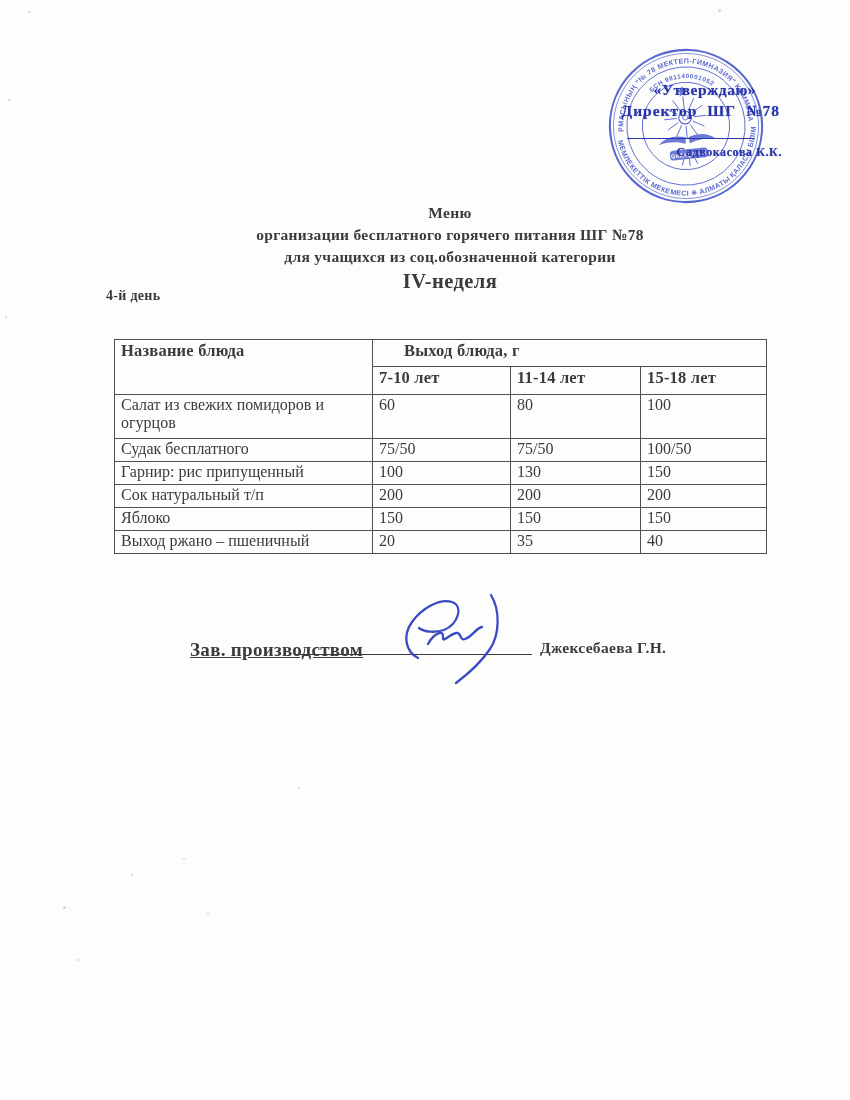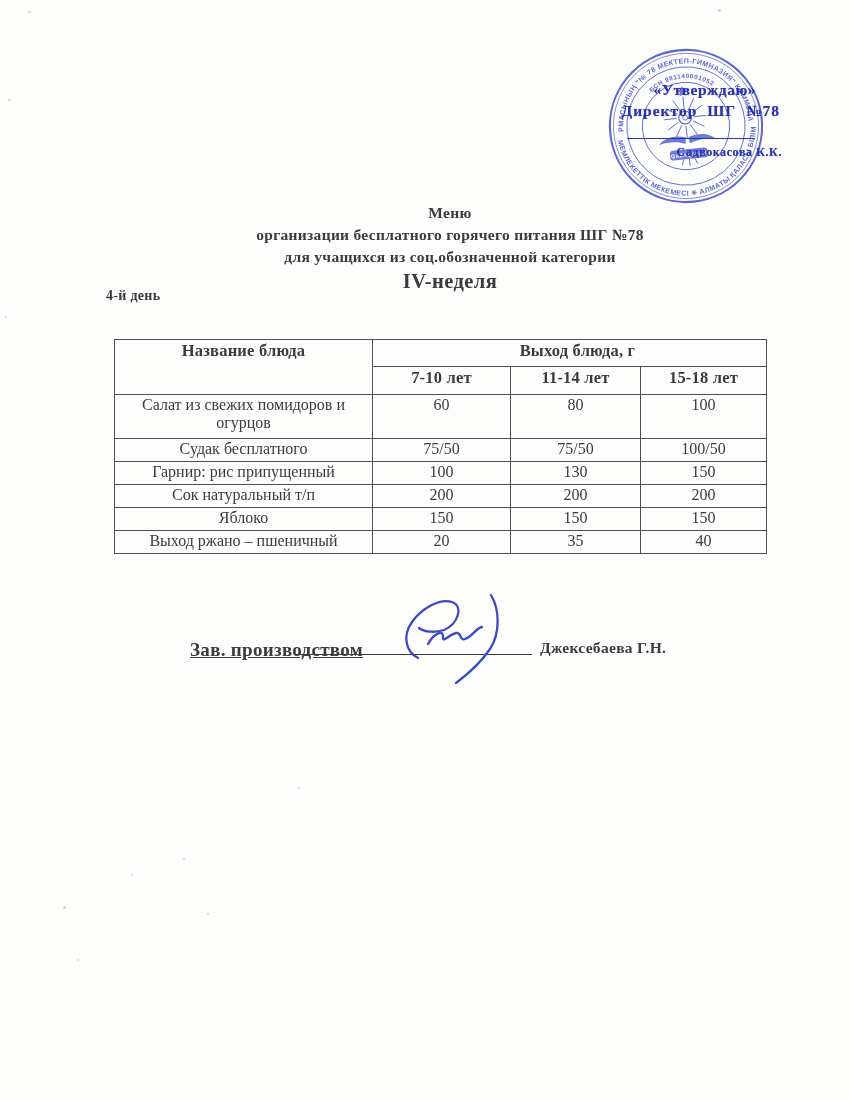--- a/index.html
+++ b/index.html
@@ -14,25 +14,25 @@
   
   .doc-header{left:40px;top:202px;width:820px;text-align:center;font-weight:bold;}
   .doc-header .tline{font-size:15.5px;line-height:22px;letter-spacing:.3px;}
   .doc-header .week{font-size:20.5px;line-height:26px;letter-spacing:.4px;}
   .day-label{left:106px;top:288px;font-size:14px;font-weight:bold;letter-spacing:.3px;}
 
   
   .menu-table{left:114px;top:339px;border-collapse:collapse;table-layout:fixed;}
   .menu-table th,.menu-table td{
     border:1.4px solid var(--line,#4e4f53);
-    font-size:16px;padding:1px 6px 0 6px;vertical-align:top;text-align:center;
+    font-size:16px;padding:1px 6px 0 6px;vertical-align:top;text-align:left;
     overflow:hidden;
   }
   .menu-table th{font-size:16.5px;font-weight:bold;letter-spacing:.2px;}
-  .menu-table .c-output{padding-left:22px;}
+  .menu-table .c-output{padding-left:31px;}
   .hr1{height:27px;} .hr2{height:28px;}
   .r-tall{height:44px;} .r-std{height:23px;}
 
   
   .sign-label{left:190px;top:639px;font-size:19px;font-weight:bold;letter-spacing:.3px;text-decoration:underline;}
   .signer-name{left:540px;top:639px;font-size:15.5px;font-weight:bold;letter-spacing:.3px;text-align:right;}
   .sign-line{left:294px;top:654px;width:238px;height:0;border-bottom:1.6px solid var(--ink,#3a3b3e);}
   .sig-svg{left:388px;top:586px;width:150px;height:100px;}
   .sig-svg path{stroke:var(--sig-blue,#3d4ac5);stroke-width:2.3;fill:none;stroke-linecap:round;stroke-linejoin:round;}
 

